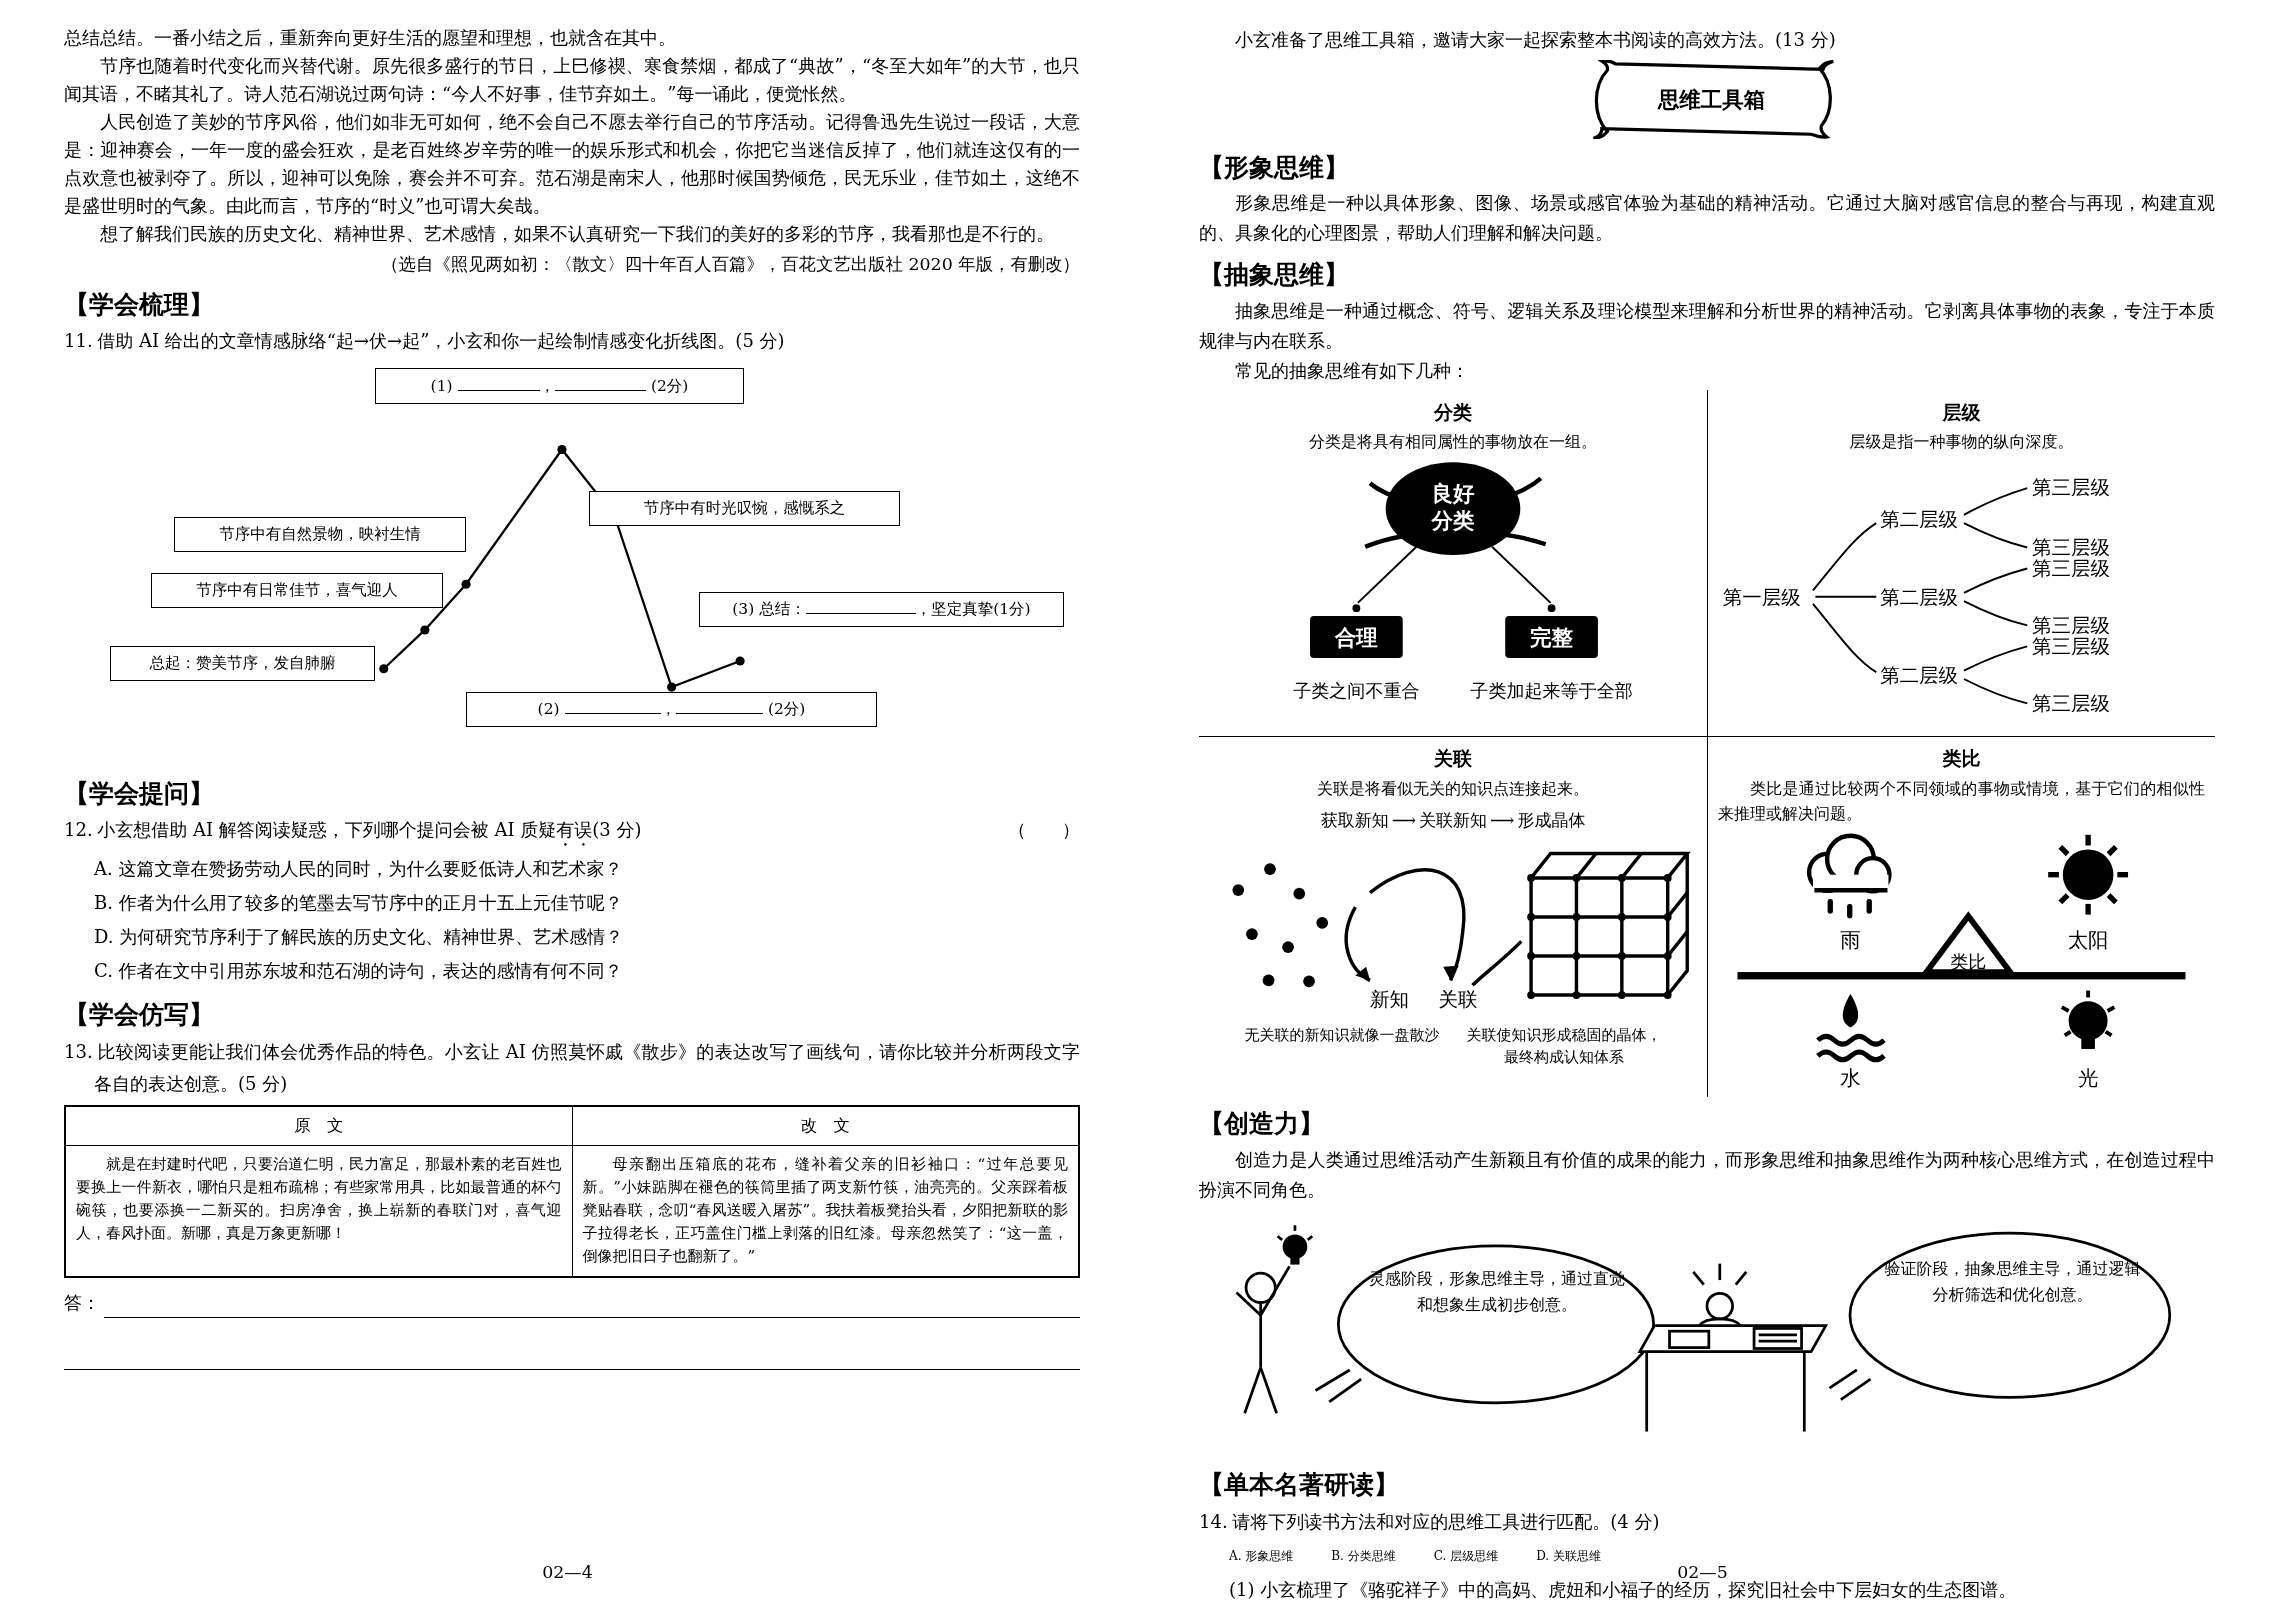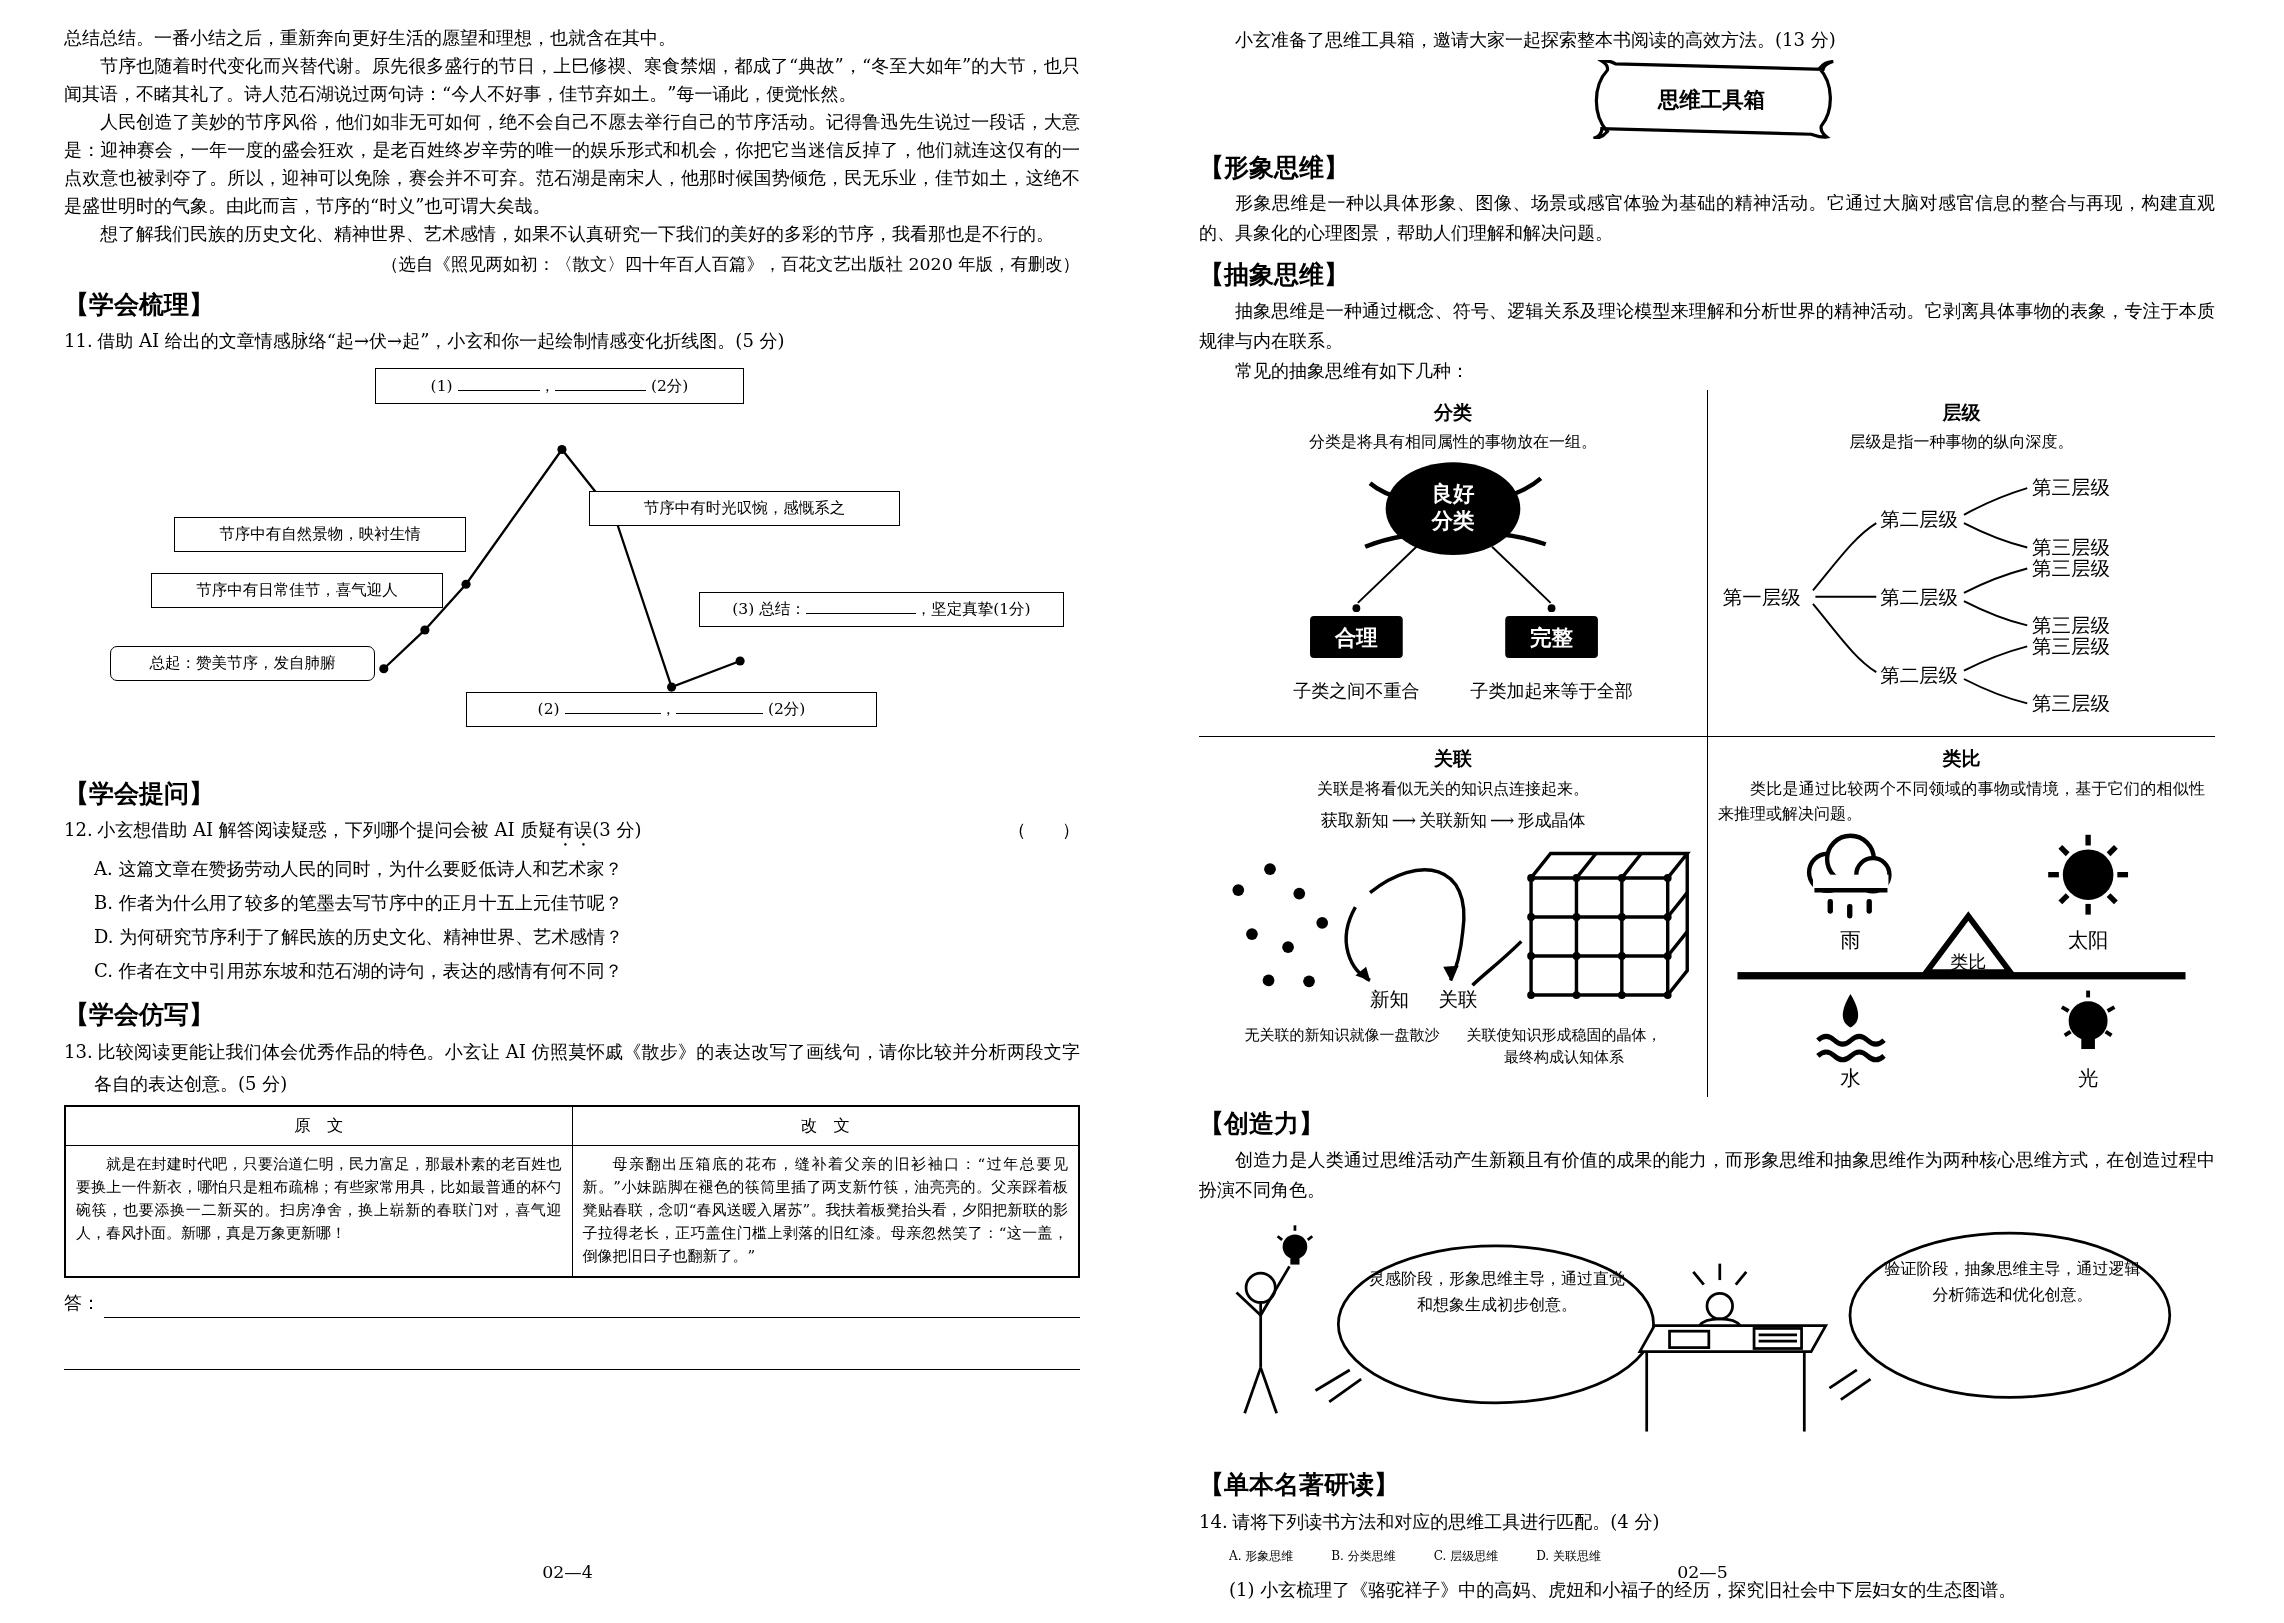--- a/index.html
+++ b/index.html
@@ -79,21 +79,21 @@
           <circle cx="1480" cy="648" r="10" fill="#000"></circle>
         </svg>
         <div class="fbox" style="left:311px;top:3.7px;width:369px;">
           <span>(1)</span>
           <span class="blank" style="width:82px"></span><span>，</span><span class="blank" style="width:91px"></span>
           <span>(2分)</span>
         </div>
         <div class="fbox" style="left:110px;top:137px;width:292px;margin-top:15px;"><span>节序中有自然景物，映衬生情</span></div>
         <div class="fbox" style="left:525px;top:126px;width:311px;"><span>节序中有时光叹惋，感慨系之</span></div>
         <div class="fbox" style="left:87px;top:208px;width:292px;"><span>节序中有日常佳节，喜气迎人</span></div>
-        <div class="fbox" style="left:46px;top:281px;width:265px;border-radius:7px;"><span>总起：赞美节序，发自肺腑</span></div>
+        <div class="fbox" style="left:46px;top:281px;width:265px;"><span>总起：赞美节序，发自肺腑</span></div>
         <div class="fbox" style="left:635px;top:227px;width:365px;">
           <span>(3) 总结：</span><span class="blank" style="width:110px"></span><span>，坚定真挚(1分)</span>
         </div>
         <div class="fbox" style="left:402px;top:327px;width:411px;">
           <span>(2)</span>
           <span class="blank" style="width:96px"></span><span>，</span><span class="blank" style="width:87px"></span>
           <span>(2分)</span>
         </div>
       </div>
 

